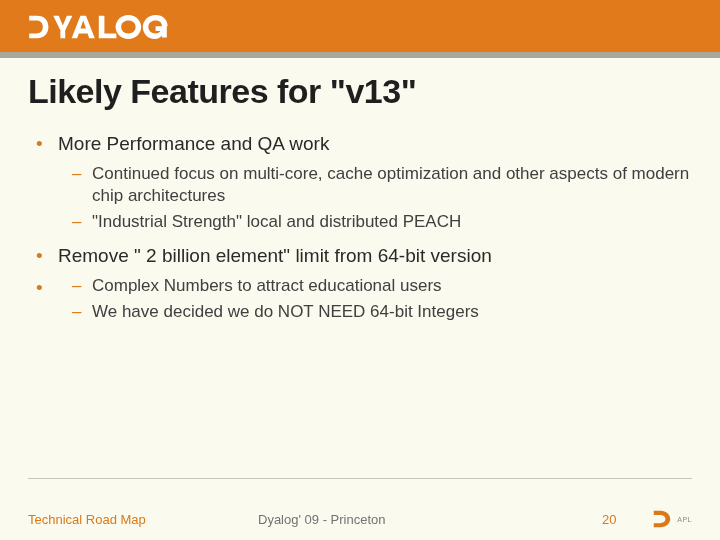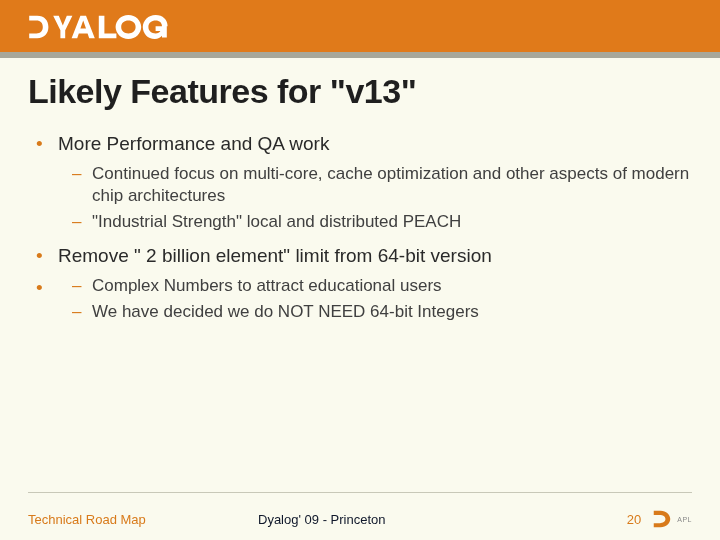--- a/index.html
+++ b/index.html
@@ -72,45 +72,45 @@
     left: 14px;
     top: 0;
     color: #d87a1a;
     font-size: 17px;
   }
   .footer {
     position: absolute;
     bottom: 0;
     left: 0;
     width: 720px;
-    height: 48px;
+    height: 62px;
   }
   .footer-line {
     position: absolute;
     top: 0;
     left: 28px;
     right: 28px;
     height: 1px;
     background: #c8c8b8;
   }
   .footer-content {
     position: absolute;
     left: 0; right: 0; bottom: 10px;
     display: flex;
     align-items: center;
     padding: 0 28px;
     font-size: 13px;
   }
   .footer-left { color: #d87a1a; flex: 0 0 200px; }
-  .footer-center { color: #0f172a; flex: 1; text-align: left; padding-left: 30px;}
+  .footer-center { color: #737373; flex: 1; text-align: left; padding-left: 30px;}
   .footer-right {
     flex: 0 0 90px;
     display: flex;
     align-items: center;
-    justify-content: flex-end;
+    justify-content: space-between;
     gap: 10px;
   }
   .page-num { color: #d87a1a; font-size: 13px; }
   .footer-logo { display: flex; align-items: center; gap: 4px; }
   .footer-logo .apl { font-size: 7px; color: #888; letter-spacing: 0.5px; line-height: 1; }
 </style>
 </head>
 <body>
 
 <div class="header-bar">

